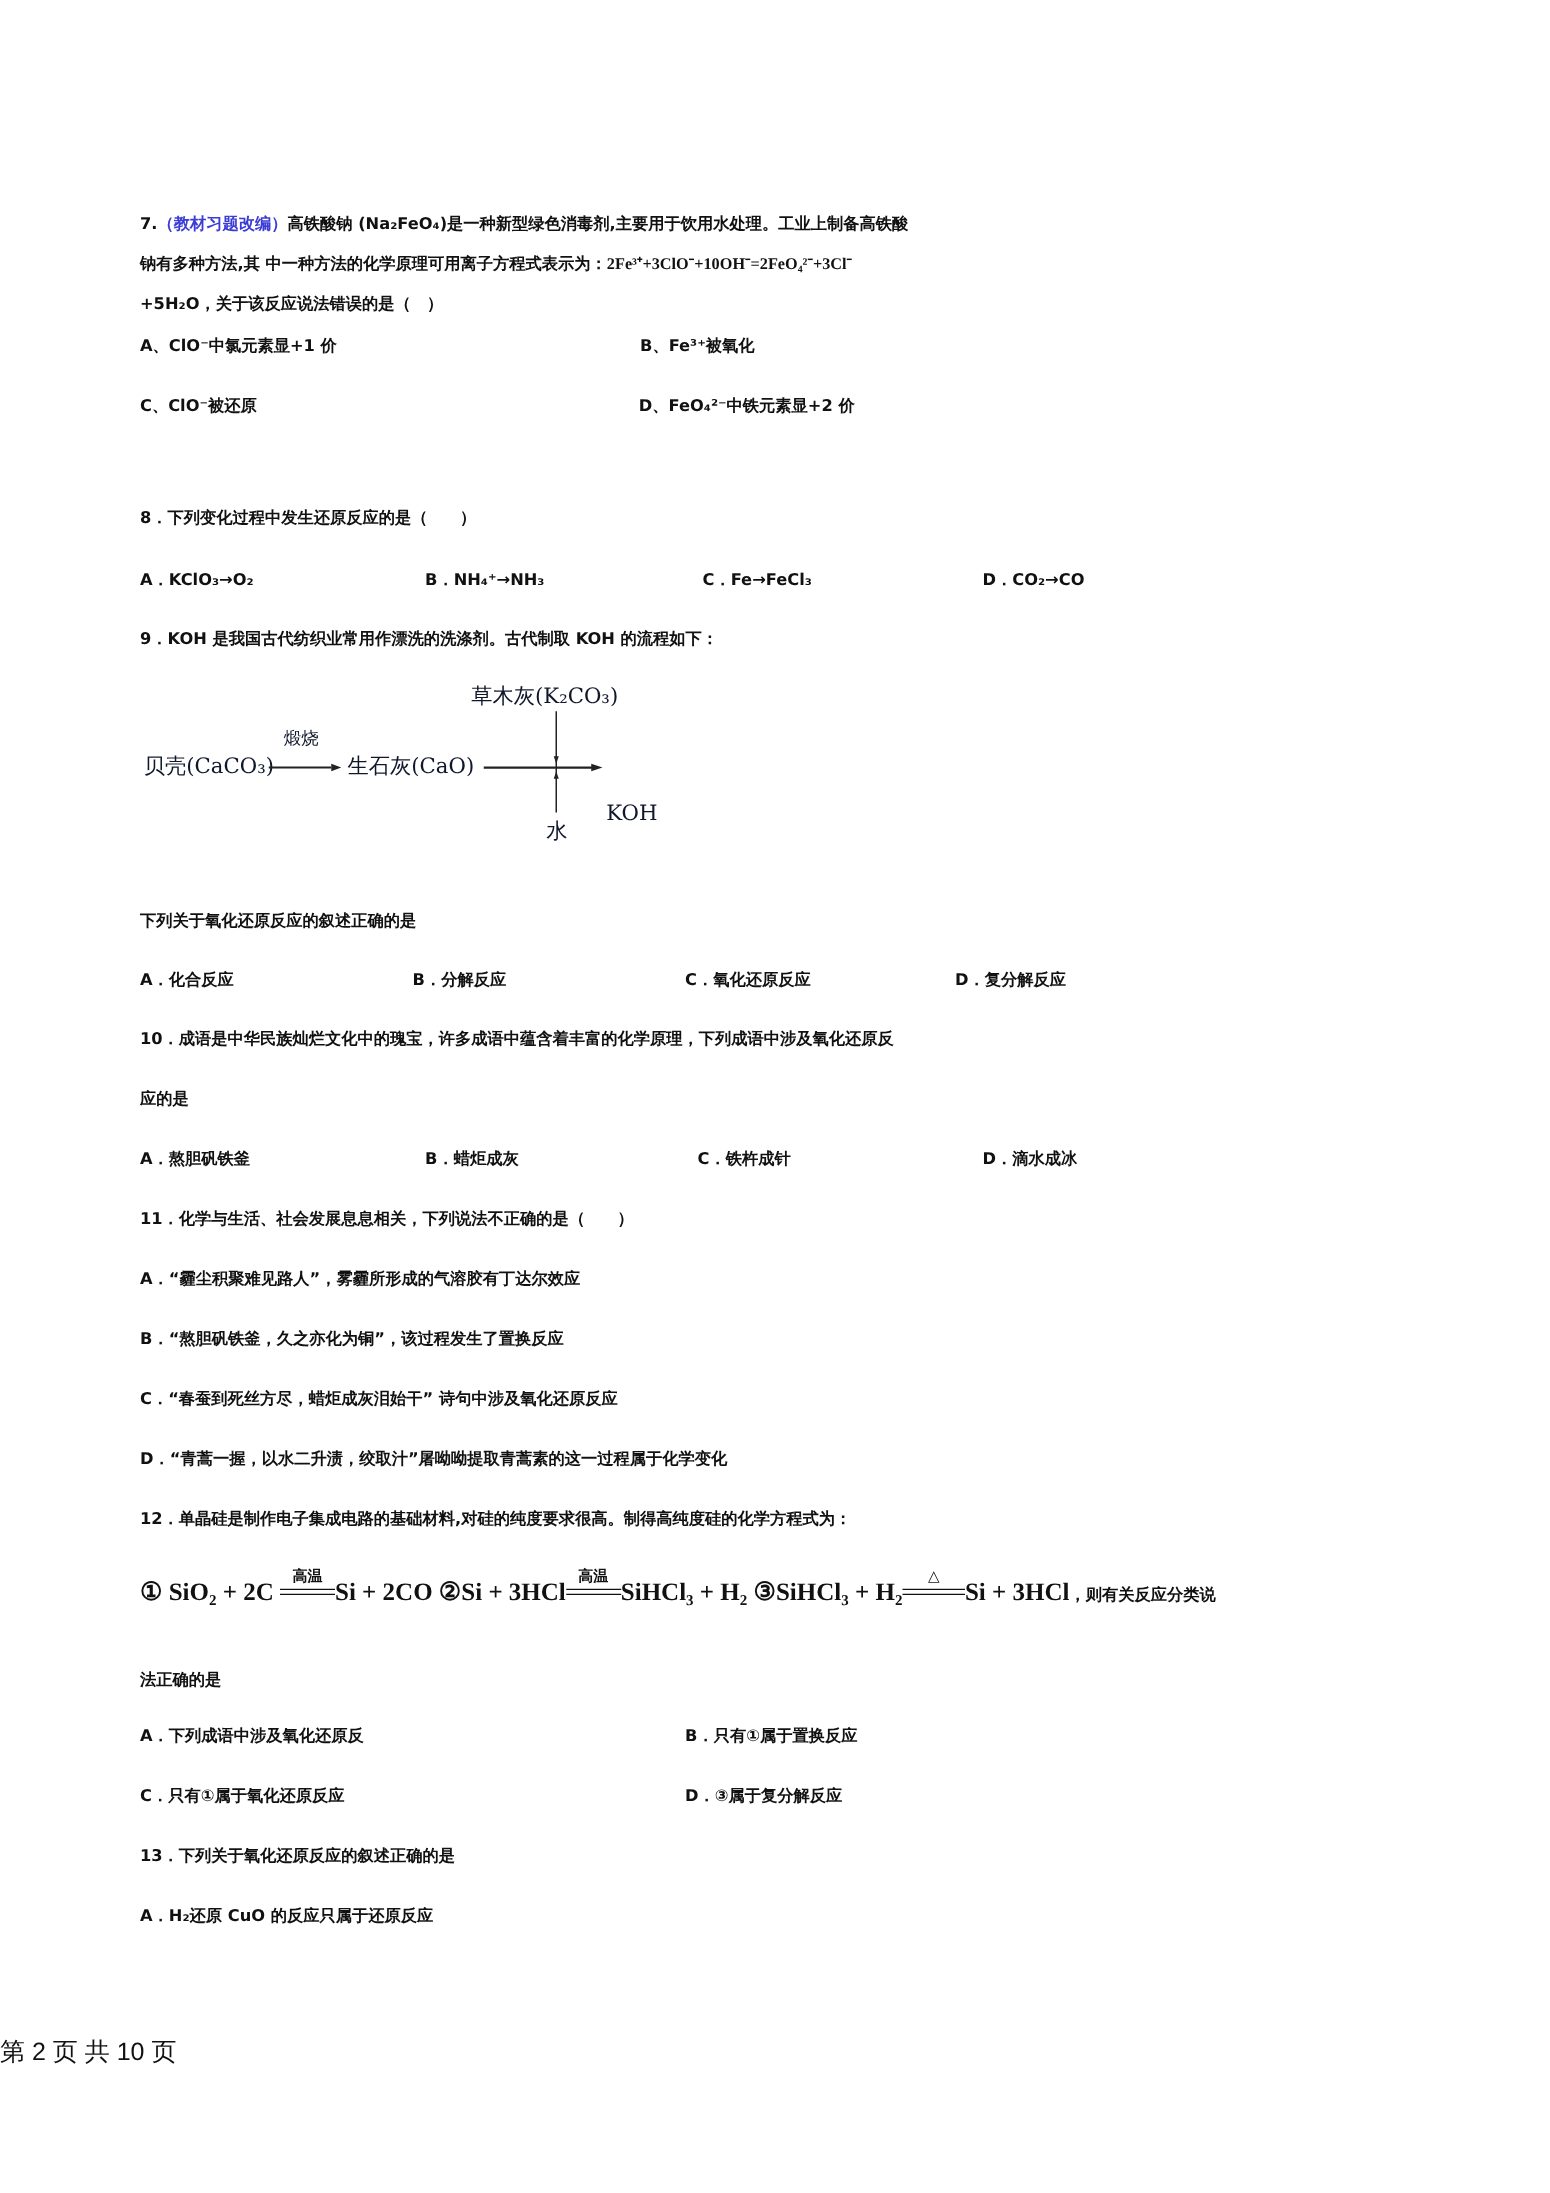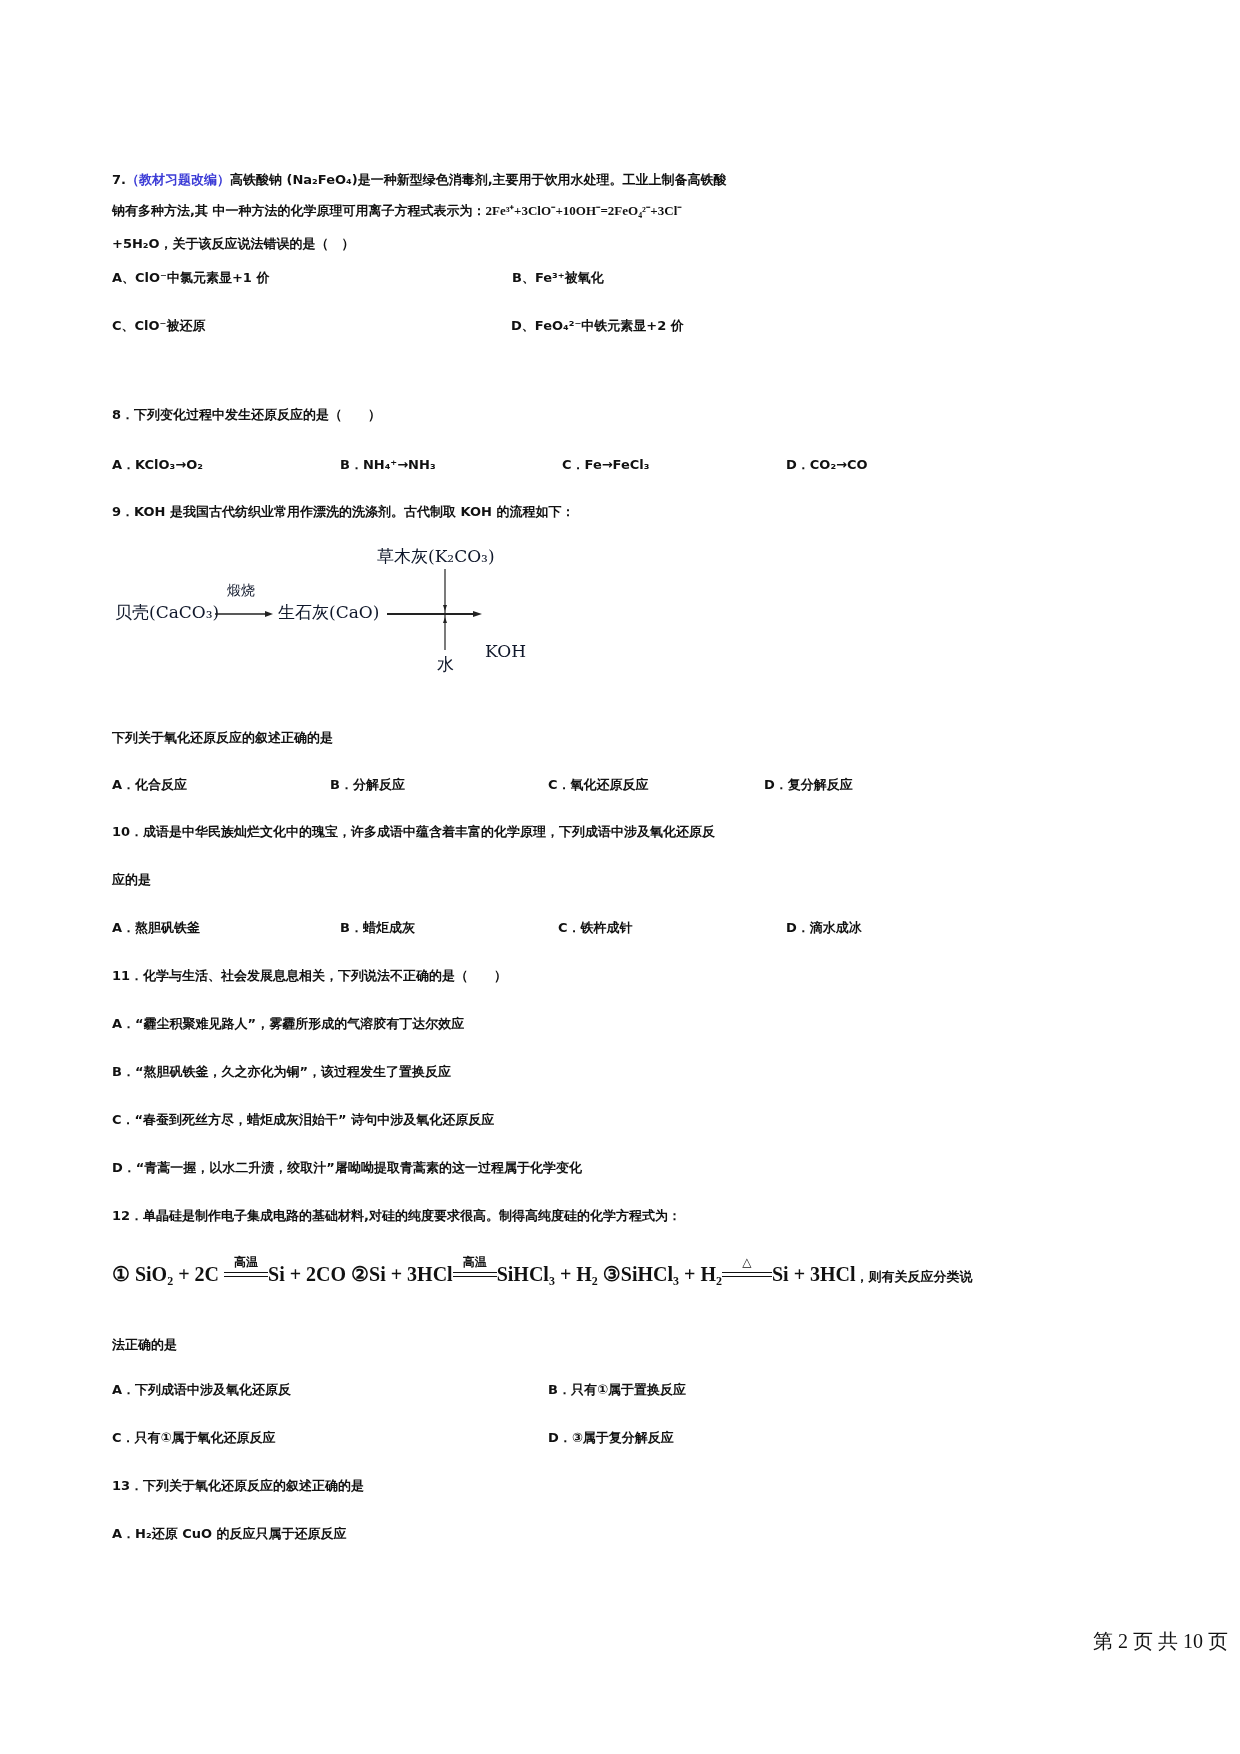--- a/index.html
+++ b/index.html
@@ -9,22 +9,22 @@
   .cn{font-family:"DejaVu Sans","Liberation Sans",sans-serif;font-size:13px;}
   .blue{color:#3b3bd6;}
   .opt{position:absolute;}
   .cond{display:inline-block;position:relative;width:44px;height:20px;vertical-align:middle;}
   .cond .t{position:absolute;left:0;right:0;top:-16px;text-align:center;font-size:12px;font-family:"DejaVu Sans",sans-serif;}
   .cond .l1,.cond .l2{position:absolute;left:0;right:0;border-top:1.5px solid #111;}
   .cond .l1{top:6px;} .cond .l2{top:10px;}
   #diagram{position:absolute;left:115px;top:545px;width:420px;height:130px;
            font-family:"DejaVu Serif","Liberation Serif",serif;font-size:17px;font-weight:normal;color:#0f172a;}
   #diagram span{position:absolute;white-space:nowrap;}
-  .footer{position:absolute;left:0;width:1228px;top:1628px;text-align:right;
-          font-family:Liberation Serif, serif;font-size:20px;font-weight:normal;}
+  .footer{position:absolute;left:0;width:1228px;top:1628px;text-align:left;
+          font-family:Liberation Sans, sans-serif;font-size:20px;font-weight:normal;}
 </style>
 </head>
 <body>
 
 <div class="ln cn" style="top:168px;">
   <span>7.</span><span class="blue">（教材习题改编）</span><span>高铁酸钠 (Na₂FeO₄)是一种新型绿色消毒剂,主要用于饮用水处理。工业上制备高铁酸</span>
 </div>
 <div class="ln cn" style="top:199px;">
   <span>钠有多种方法,其 中一种方法的化学原理可用离子方程式表示为：</span><span style="font-family:'Liberation Serif',serif;">2Fe³⁺+3ClO⁻+10OH⁻=2FeO₄²⁻+3Cl⁻</span>
 </div>

